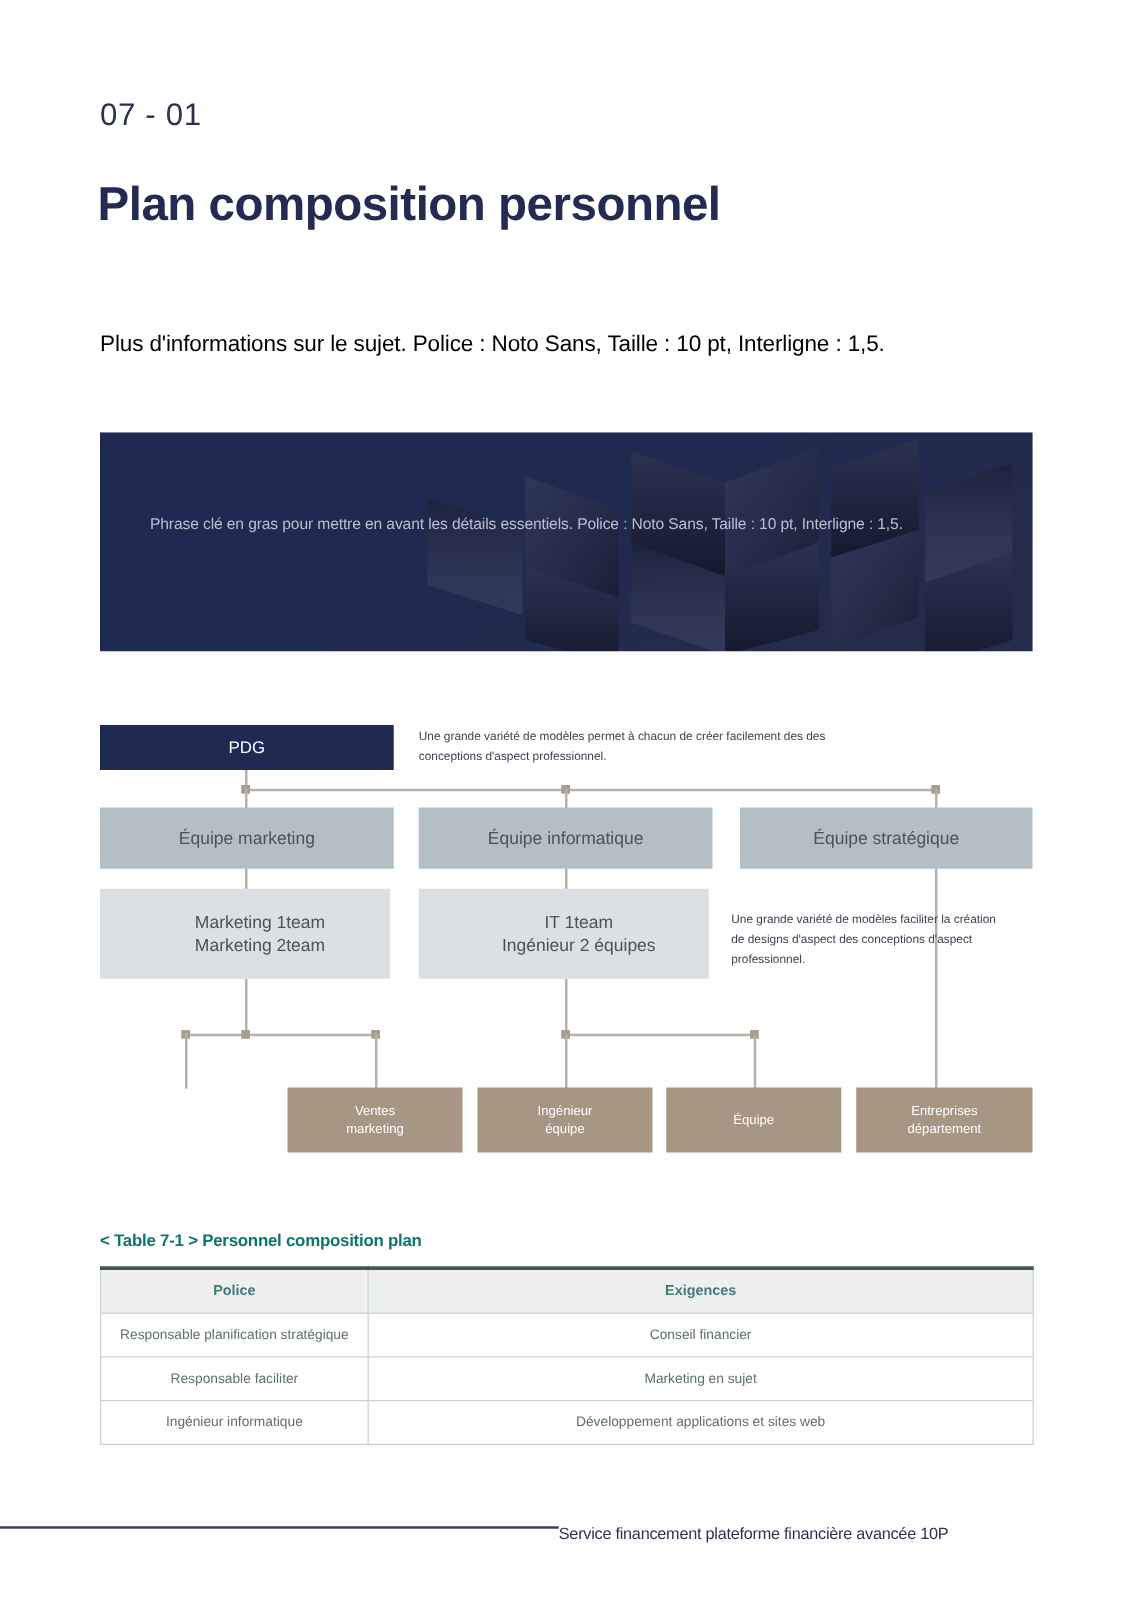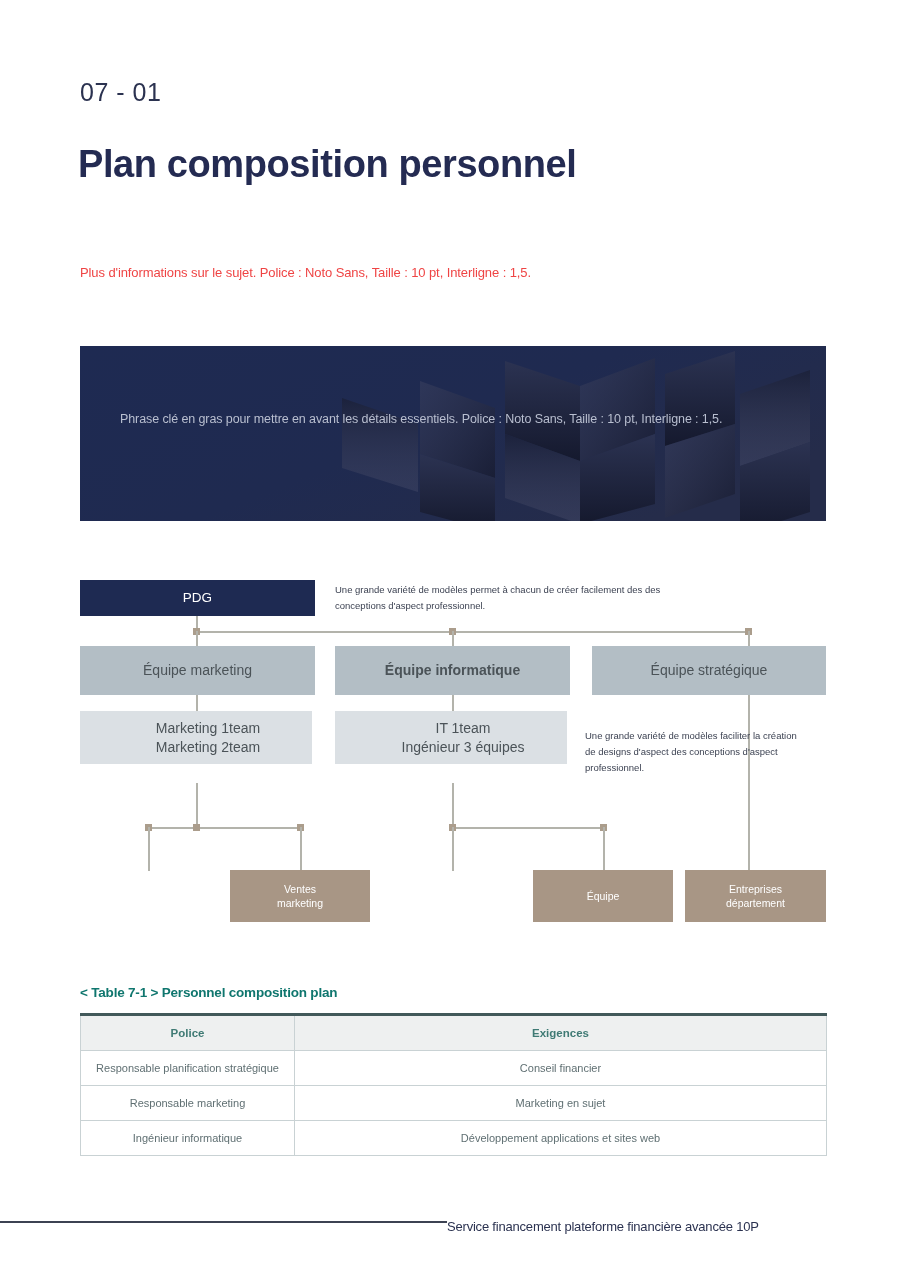--- a/index.html
+++ b/index.html
@@ -12,21 +12,21 @@
   
   .section-num{
     position:absolute;left:80px;top:78px;font-size:25px;letter-spacing:.5px;
     color:#2b3250;font-weight:400;
   }
   .page-title{
     position:absolute;left:78px;top:143px;font-size:38px;font-weight:bold;
     color:#242b52;letter-spacing:-.4px;
   }
   .subtitle{
-    position:absolute;left:80px;top:265px;font-size:13px;color:#ef4444;
+    position:absolute;left:80px;top:265px;font-size:18px;color:#000000;
     letter-spacing:-.1px;
   }
 
   
   .banner{
     position:absolute;left:80px;top:346px;width:746px;height:175px;
     background:#1e2a52;overflow:hidden;
   }
   .banner-bg{position:absolute;inset:0;}
   .banner-text{
@@ -41,24 +41,24 @@
     text-align:center;line-height:1.35;box-sizing:border-box;
   }
   .node-pdg{
     left:80px;top:580px;width:235px;height:36px;background:#1e2a52;
     color:#ffffff;font-size:13.5px;
   }
   .node-t2{
     height:49px;background:#b3bec5;color:#4b5358;font-size:14px;
   }
   .t2-a{left:80px;top:646px;width:235px;}
-  .t2-b{left:335px;top:646px;width:235px;font-weight:bold;}
+  .t2-b{left:335px;top:646px;width:235px;}
   .t2-c{left:592px;top:646px;width:234px;}
   .node-t3{
-    height:53px;background:#dbe0e4;color:#4b5358;font-size:14px;padding-left:24px;
+    height:72px;background:#dbe0e4;color:#4b5358;font-size:14px;padding-left:24px;
   }
   .t3-a{left:80px;top:711px;width:232px;}
   .t3-b{left:335px;top:711px;width:232px;}
   .node-t4{
     height:52px;background:#a89685;color:#ffffff;font-size:10.5px;
   }
   .t4-a{left:80px;top:870px;width:138px;}
   .t4-b{left:230px;top:870px;width:140px;}
   .t4-c{left:382px;top:870px;width:140px;}
   .t4-d{left:533px;top:870px;width:140px;}
@@ -201,32 +201,38 @@
 
     <div class="node node-t3 t3-a">
       <div>
         <div>Marketing 1team</div>
         <div>Marketing 2team</div>
       </div>
     </div>
     <div class="node node-t3 t3-b">
       <div>
         <div>IT 1team</div>
-        <div>Ingénieur 3 équipes</div>
+        <div>Ingénieur 2 équipes</div>
       </div>
     </div>
 
     <div class="note note-mid">
       <div>Une grande variété de modèles faciliter la création de designs d'aspect des conceptions d'aspect professionnel.</div>
     </div>
 
     <div class="node node-t4 t4-b">
       <div>
         <div>Ventes</div>
         <div>marketing</div>
+      </div>
+    </div>
+    <div class="node node-t4 t4-c">
+      <div>
+        <div>Ingénieur</div>
+        <div>équipe</div>
       </div>
     </div>
     <div class="node node-t4 t4-d">
       <div>
         <div>Équipe</div>
       </div>
     </div>
     <div class="node node-t4 t4-e">
       <div>
         <div>Entreprises</div>
@@ -246,21 +252,21 @@
         <th>Police</th>
         <th>Exigences</th>
       </tr>
     </thead>
     <tbody>
       <tr>
         <td>Responsable planification stratégique</td>
         <td>Conseil financier</td>
       </tr>
       <tr>
-        <td>Responsable marketing</td>
+        <td>Responsable faciliter</td>
         <td>Marketing en sujet</td>
       </tr>
       <tr>
         <td>Ingénieur informatique</td>
         <td>Développement applications et sites web</td>
       </tr>
     </tbody>
   </table>
 
   <div class="footer-rule"></div>

